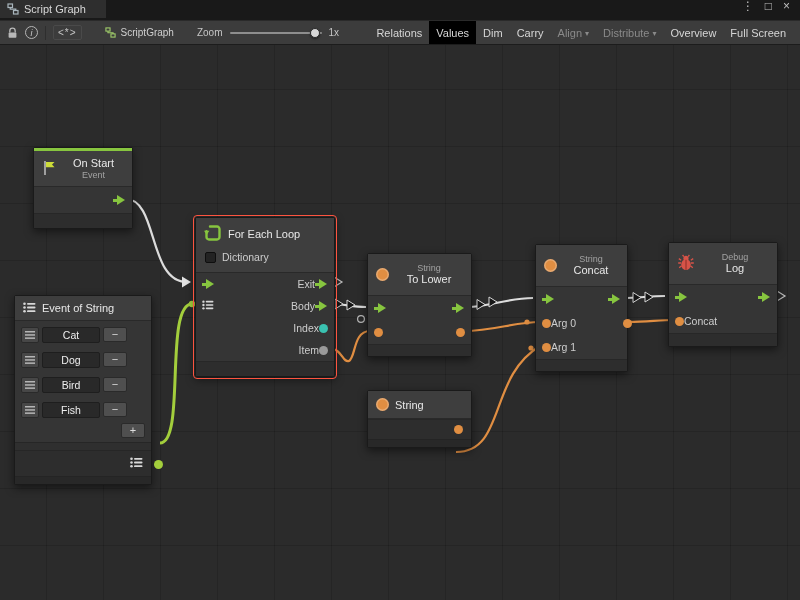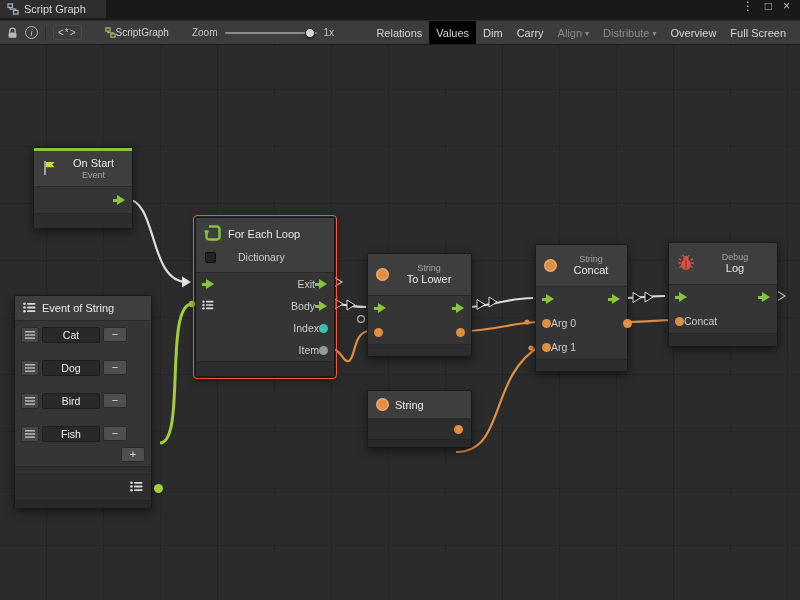--- a/index.html
+++ b/index.html
@@ -21,21 +21,21 @@
   .win-controls span{cursor:default}
 
   
   .toolbar{height:25px;background:#3C3C3C;border-top:1px solid #2A2A2A;border-bottom:1px solid #1C1C1C;
        display:flex;align-items:center;gap:7px;padding:0 7px;color:#C9C9C9;font-size:11px;flex:none}
   .tb-icon{display:flex;align-items:center;justify-content:center;height:18px}
   .circle-i{width:13px;height:13px;border:1px solid #B5B5B5;border-radius:50%;color:#C9C9C9;
        font-size:9px;font-style:italic;display:flex;align-items:center;justify-content:center}
   .code-icon{font-size:10px;color:#C5C5C5;letter-spacing:1px;padding:1px 4px;border:1px solid #4A4A4A;border-radius:2px}
   .tb-sep{width:1px;height:14px;background:#2E2E2E}
-  .breadcrumb{display:flex;align-items:flex-end;font-size:10px;color:#D0D0D0;margin-left:16px}
+  .breadcrumb{display:flex;align-items:flex-end;gap:5px;font-size:10px;color:#D0D0D0;margin-left:16px}
   .zoom-label{margin-left:16px;font-size:10px;color:#C5C5C5}
   .slider{width:92px;height:12px;position:relative}
   .slider .track{position:absolute;left:0;right:0;top:5px;height:2px;background:#8E8E8E;border-radius:1px}
   .slider .handle{position:absolute;top:1px;left:80px;width:10px;height:10px;border-radius:50%;background:#D6D6D6;box-shadow:0 1px 2px rgba(0,0,0,.5)}
   .zoom-value{font-size:10px;color:#C5C5C5}
   .tb-buttons{margin-left:auto;display:flex;align-items:stretch;height:100%}
   .tb-button{display:flex;align-items:center;gap:3px;padding:0 7px;color:#D6D6D6;font-size:11px;white-space:nowrap}
   .tb-button.active{background:#000000}
   .tb-button.disabled{color:#8A8A8A}
   .caret{font-size:8px;position:relative;top:1px}
@@ -71,40 +71,40 @@
   
   #node-onstart{left:33px;top:102px;width:100px}
   #node-onstart .accent{height:3px;background:var(--green)}
   #node-onstart .nhead{height:36px}
   #node-onstart .prow{height:26px}
   #node-onstart .nfoot{height:15px}
 
   
   #node-list{left:14px;top:250px;width:138px}
   #node-list .nhead{height:24px}
-  #node-list .items{padding:4px 6px 2px;display:flex;flex-direction:column;gap:14px}
+  #node-list .items{padding:4px 6px 2px;display:flex;flex-direction:column;gap:6px}
   #node-list .item{display:flex;align-items:center;gap:3px;height:19px}
   .handle{width:18px;height:16px;background:#474747;border:1px solid #2A2A2A;border-radius:2px;
           display:flex;align-items:center;justify-content:center;flex:none}
   .lfield{width:58px;height:16px;background:#292929;border:1px solid #1E1E1E;border-radius:2px;color:#EDEDED;
           display:flex;align-items:center;justify-content:center;font-size:10.5px}
   .sqbtn{width:24px;height:15px;background:#4F4F4F;border:1px solid #2A2A2A;border-radius:2px;color:#DDD;
          display:flex;align-items:center;justify-content:center;font-size:11px;line-height:1}
   #node-list .plusrow{display:flex;justify-content:flex-end;padding:2px 6px 4px}
   #node-list .strip{height:8px;background:#2F2F2F;border-top:1px solid #262626}
   #node-list .footrow{height:26px;background:var(--nodefoot);display:flex;align-items:center;justify-content:flex-end;
           padding:0 8px;position:relative;border-top:1px solid #262626}
   #node-list .outdot{position:absolute;right:-12px;top:8.5px;width:9px;height:9px;border-radius:50%;background:var(--wiregreen)}
   #node-list .bstrip{height:8px;background:#282828;border-top:1px solid #242424}
 
   
   #node-foreach{left:195px;top:172px;width:140px}
   #node-foreach .fehead{background:var(--nodehead);border-bottom:1px solid #292929;padding:5px 8px 6px}
   #node-foreach .titlerow{display:flex;align-items:center;gap:6px;height:22px}
-  #node-foreach .optrow{display:flex;align-items:center;gap:22px;height:18px;margin-top:3px;padding-left:1px}
+  #node-foreach .optrow{display:flex;align-items:center;gap:6px;height:18px;margin-top:3px;padding-left:1px}
   .checkbox{width:11px;height:11px;background:#232323;border:1px solid #0E0E0E;border-radius:2px;flex:none}
   #node-foreach .prow{height:22px}
   #node-foreach .nfoot{height:15px}
 
   
   .valhead{height:42px}
   #node-tolower{left:367px;top:208px;width:105px}
   #node-tolower .prow{height:24px}
   #node-tolower .nfoot{height:12px}
   #node-concat{left:535px;top:199px;width:93px}

